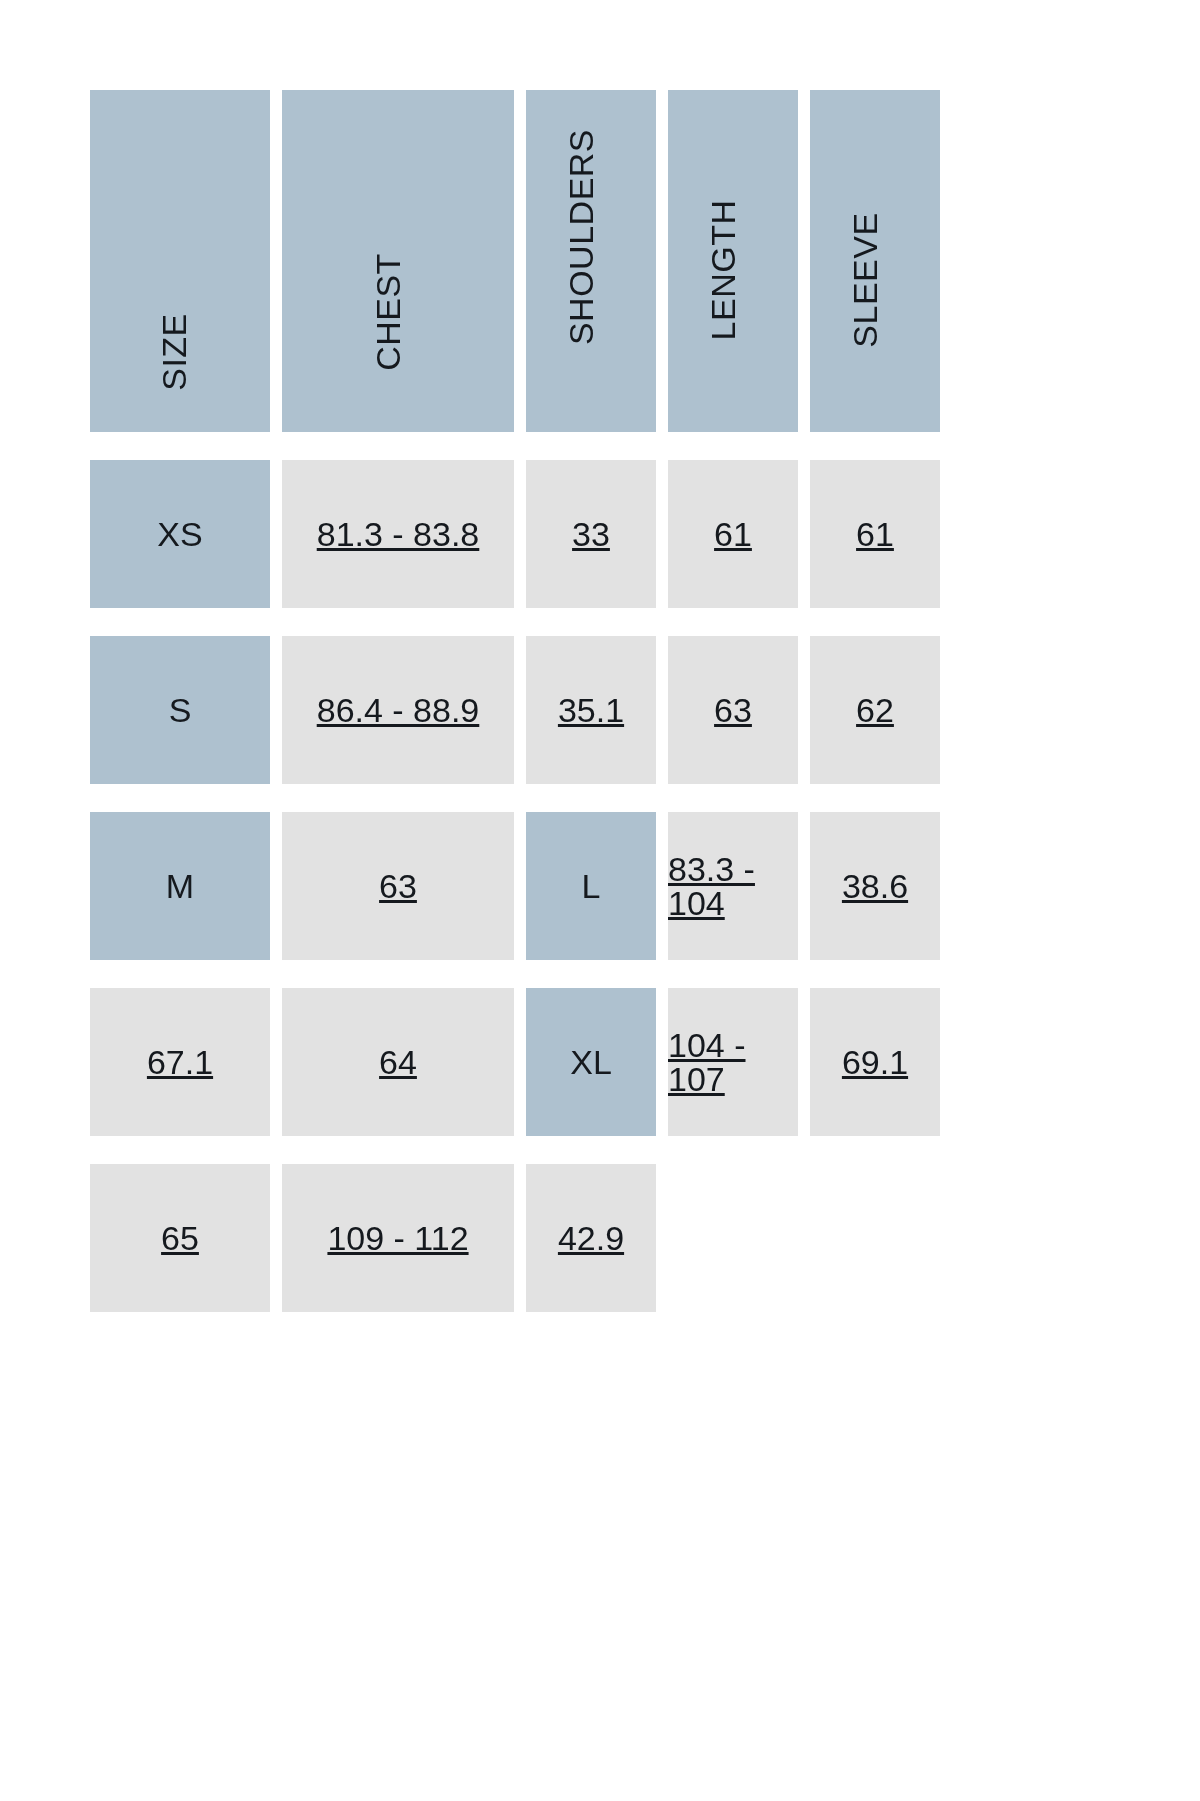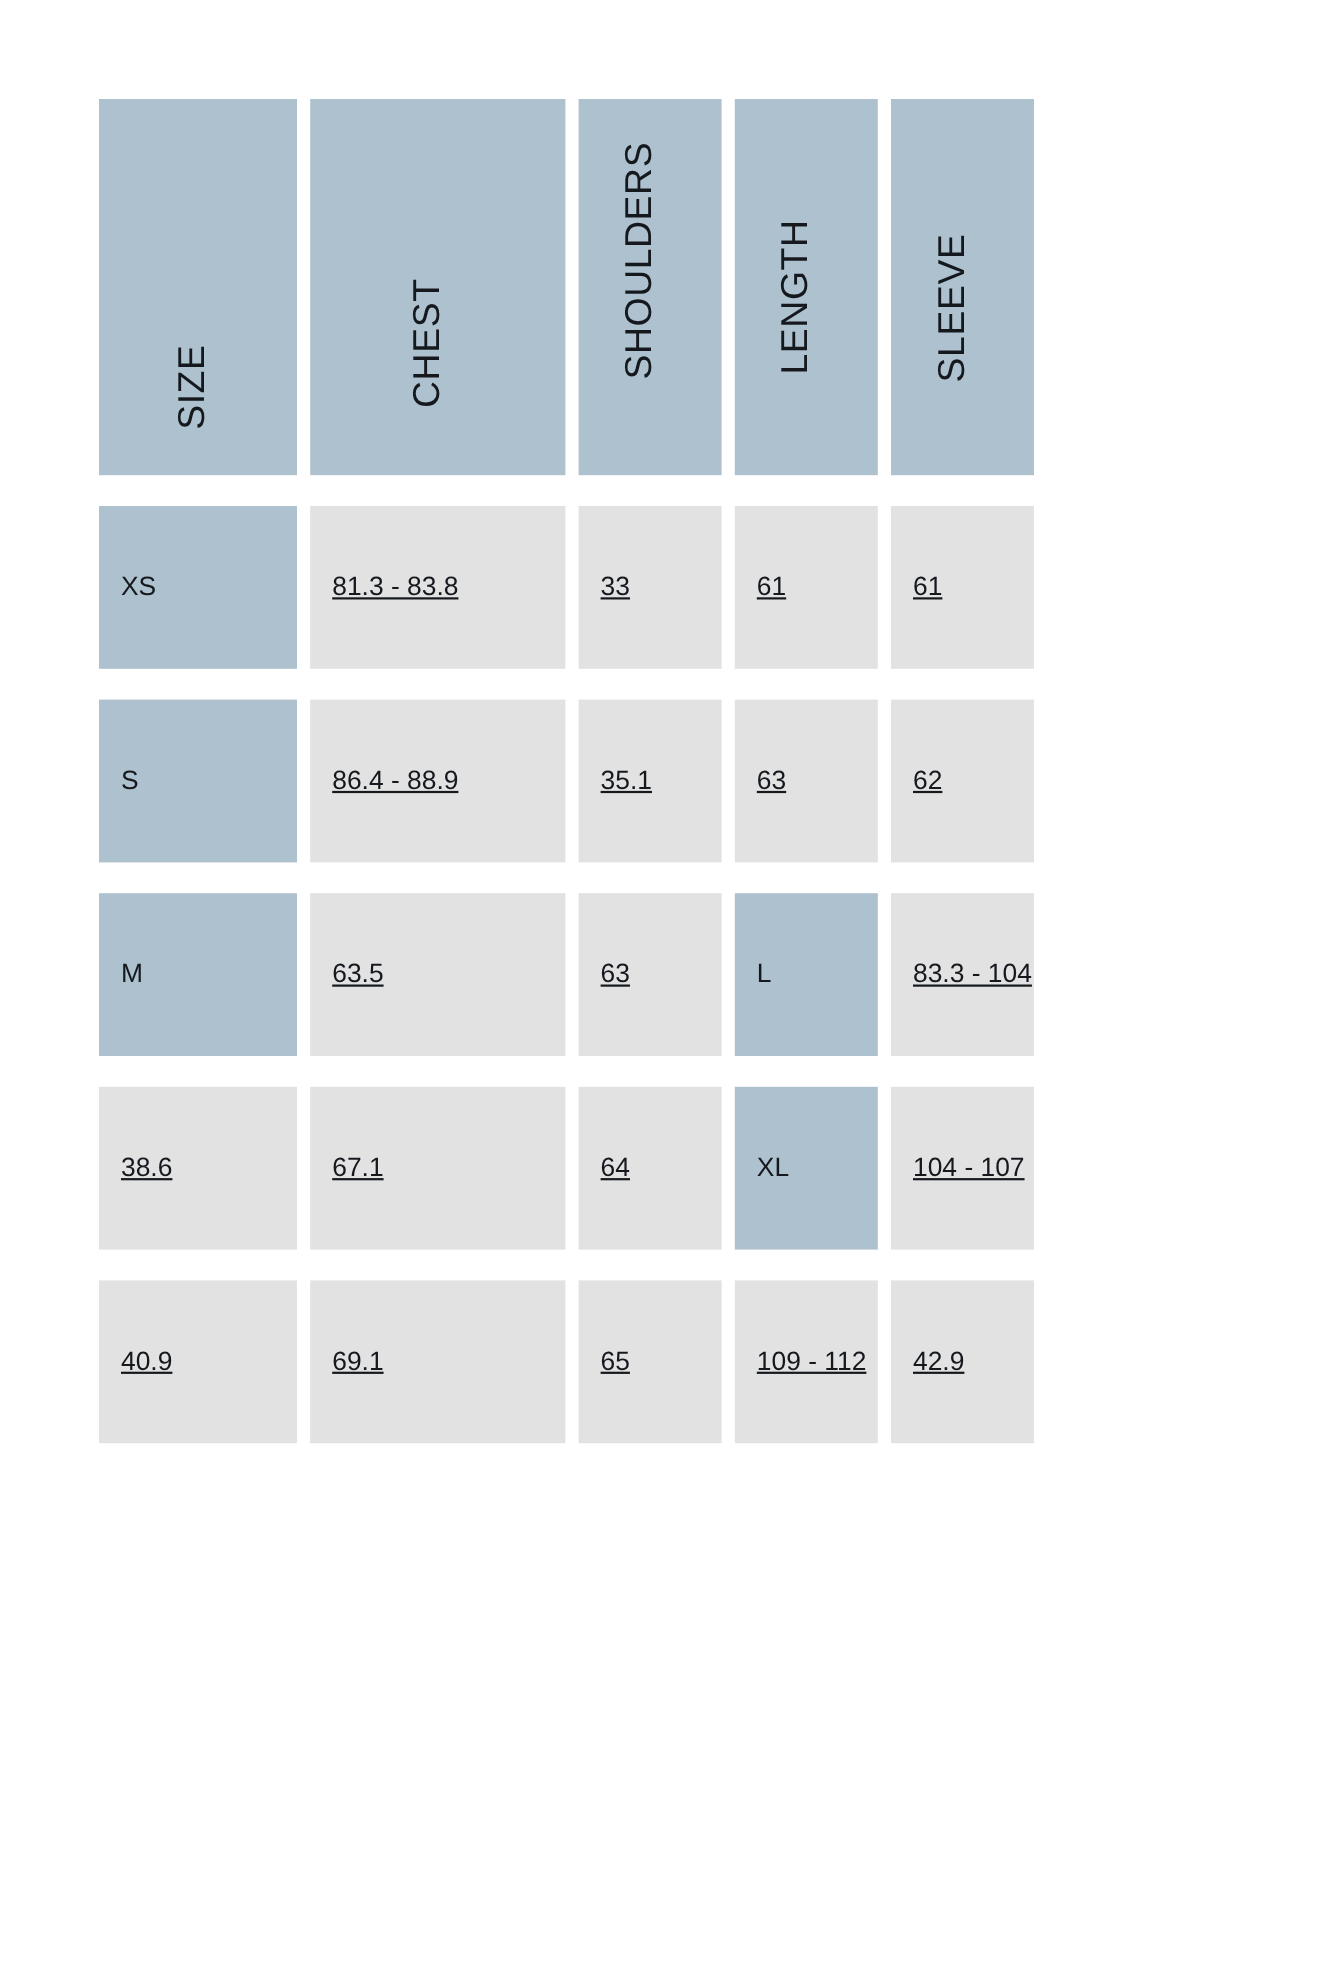--- a/index.html
+++ b/index.html
@@ -56,24 +56,24 @@
   .head-cell.h-chest  .head-label { bottom: 120px; left: 53%; }
   .head-cell.h-shoul  .head-label { bottom: 195px; left: 55%; }
   .head-cell.h-length .head-label { bottom: 162px; left: 55%; }
   .head-cell.h-sleeve .head-label { bottom: 152px; left: 55%; }
 
   
   .cell {
     height: 148px;
     display: flex;
     align-items: center;
-    font-size: 24px;
+    justify-content: center;
+    font-size: 34px;
     color: #15191e;
     line-height: 1;
-    padding-left: 20px;
   }
   .cell.size-cell {
     background: #aec1cf;
   }
   .cell.value-cell {
     background: #e2e2e2;
     text-decoration: underline;
   }
   .cell.size-cell .cell-text,
   .cell.value-cell .cell-text {
@@ -131,23 +131,20 @@
       <span class="cell-text">63</span>
     </div>
     <div class="cell value-cell">
       <span class="cell-text">62</span>
     </div>
 
     <div class="cell size-cell">
       <span class="cell-text">M</span>
     </div>
     <div class="cell value-cell">
-      <span class="cell-text">63.5</span>
-    </div>
-    <div class="cell value-cell">
       <span class="cell-text">63</span>
     </div>
 
     <div class="cell size-cell">
       <span class="cell-text">L</span>
     </div>
     <div class="cell value-cell">
       <span class="cell-text">83.3 - 104</span>
     </div>
     <div class="cell value-cell">
@@ -160,23 +157,20 @@
       <span class="cell-text">64</span>
     </div>
 
     <div class="cell size-cell">
       <span class="cell-text">XL</span>
     </div>
     <div class="cell value-cell">
       <span class="cell-text">104 - 107</span>
     </div>
     <div class="cell value-cell">
-      <span class="cell-text">40.9</span>
-    </div>
-    <div class="cell value-cell">
       <span class="cell-text">69.1</span>
     </div>
     <div class="cell value-cell">
       <span class="cell-text">65</span>
     </div>
 
     <div class="cell value-cell">
       <span class="cell-text">109 - 112</span>
     </div>
     <div class="cell value-cell">

